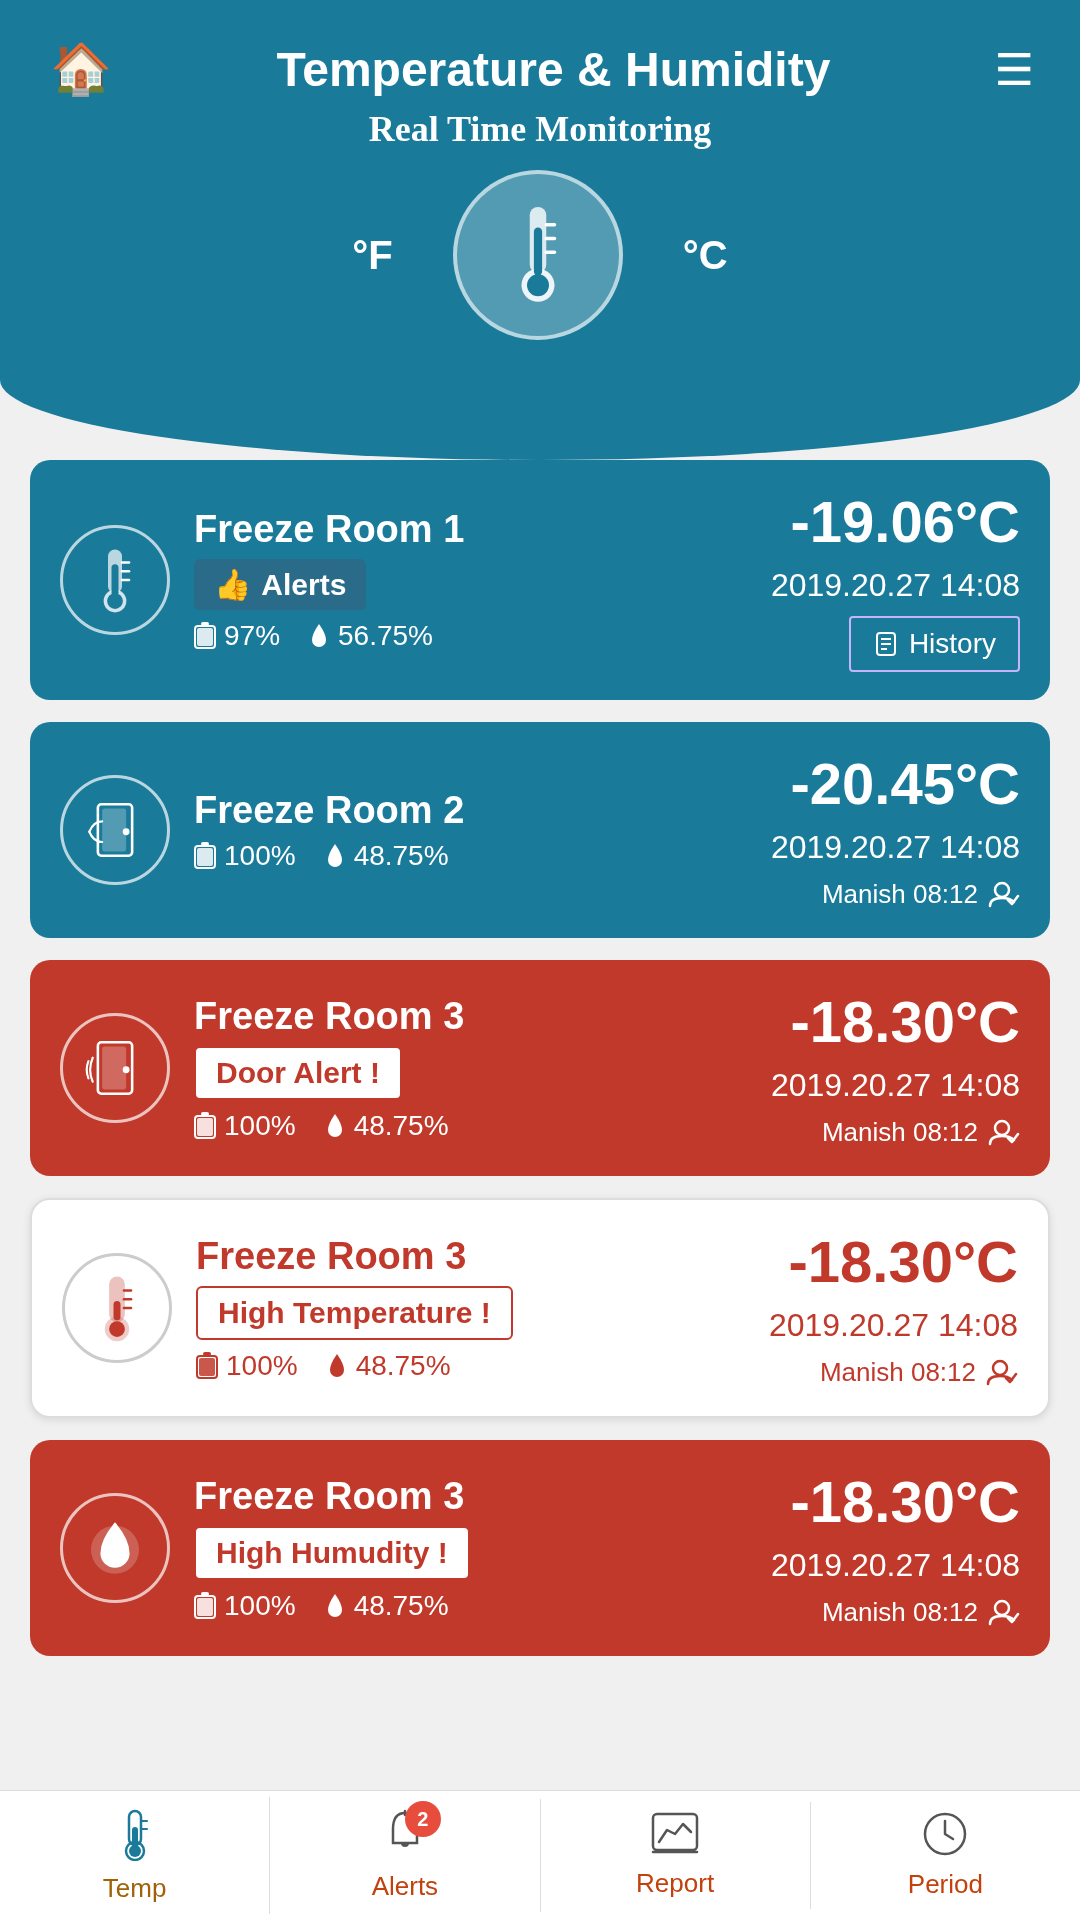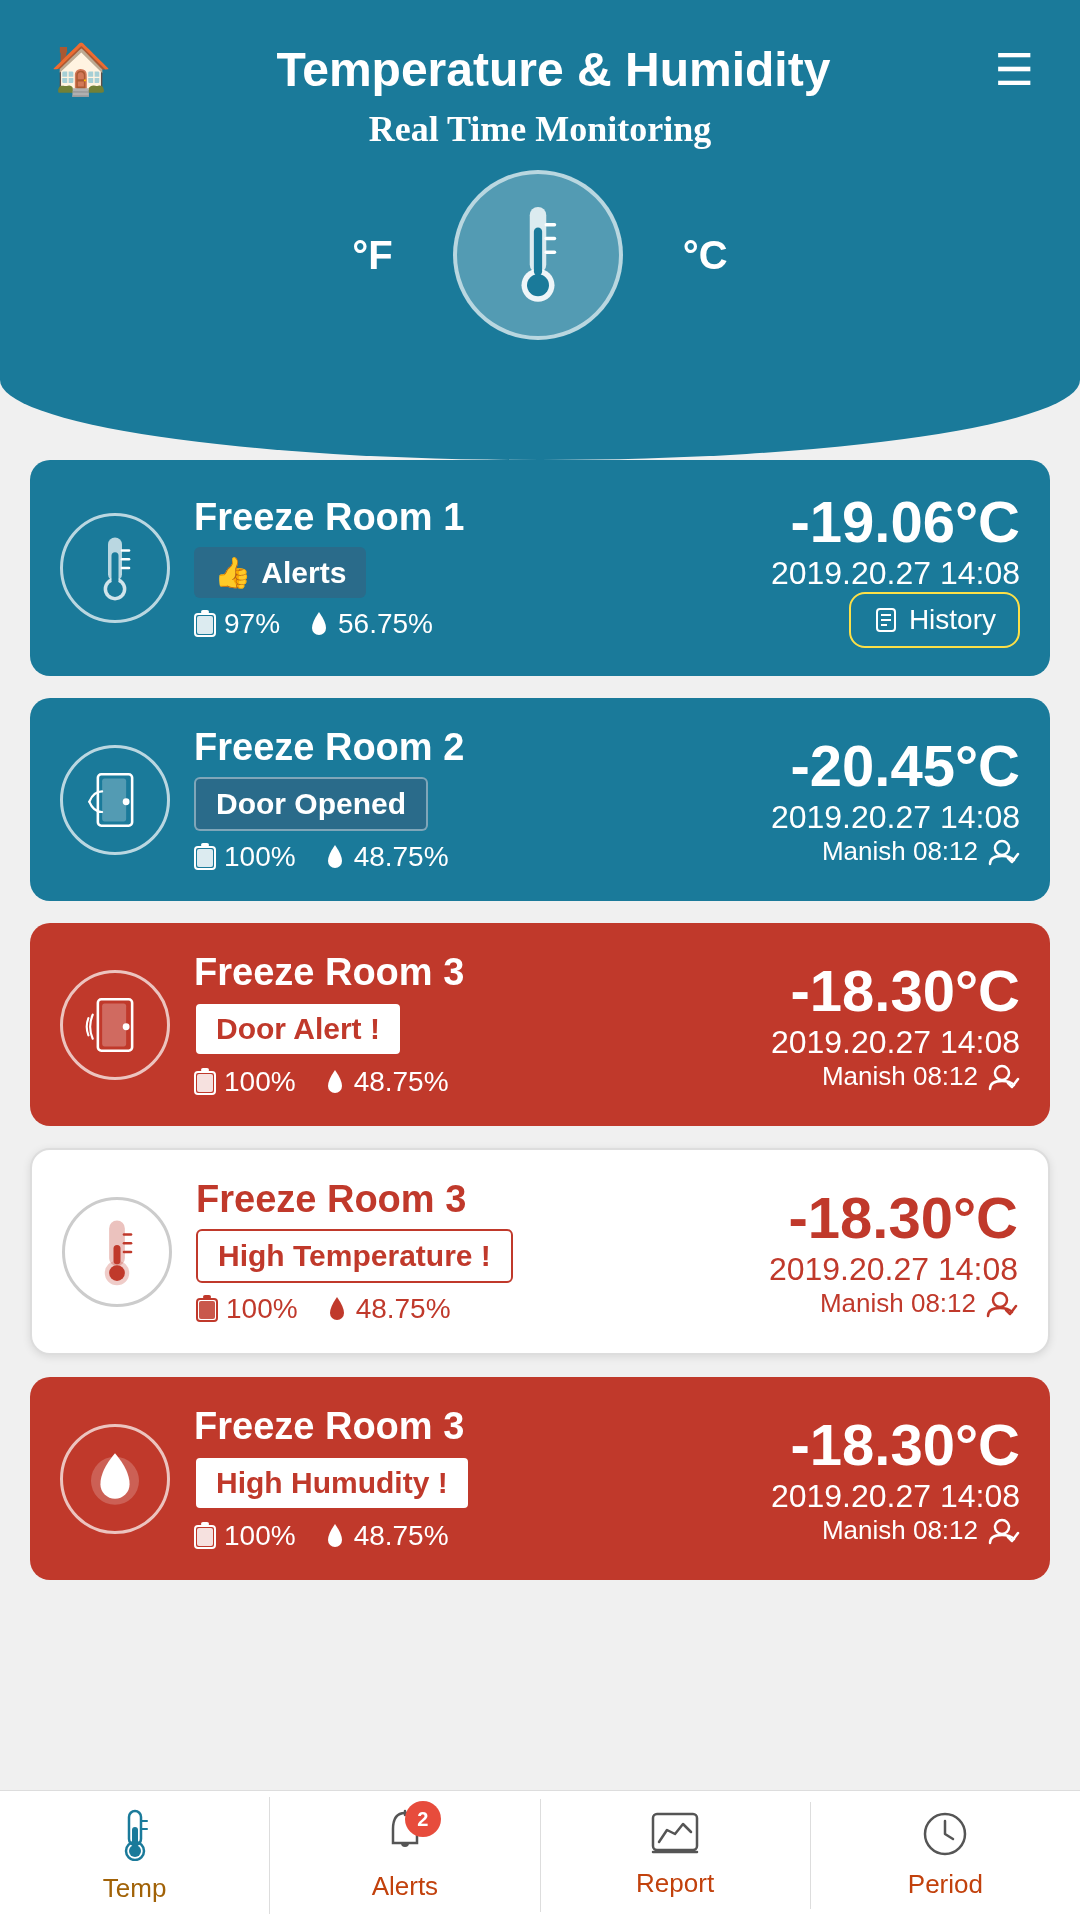--- a/index.html
+++ b/index.html
@@ -140,36 +140,37 @@
       align-items: center;
       font-size: 28px;
     }
     .stat-item { display: flex; align-items: center; gap: 8px; }
 
     
     .card-right {
       display: flex;
       flex-direction: column;
       align-items: flex-end;
+      gap: 12px;
       flex-shrink: 0;
     }
     .card-temp {
       font-size: 58px;
       font-weight: bold;
       white-space: nowrap;
     }
     .card-datetime { font-size: 32px; text-align: left; }
     .card-user { font-size: 26px; display: flex; align-items: center; gap: 10px; }
 
     .history-btn {
-      border: 2px solid #fde047;
+      border: 2px solid #c4b5fd;
       background: transparent;
       color: white;
       padding: 10px 22px;
-      border-radius: 16px;
+      border-radius: 4px;
       font-size: 28px;
       cursor: pointer;
       display: flex;
       align-items: center;
       gap: 10px;
     }
 
     
     .bottom-nav {
       position: fixed;
@@ -303,21 +304,20 @@
           <rect x="15" y="10" width="40" height="60" rx="4" fill="none" stroke="white" stroke-width="3"></rect>
           <rect x="20" y="15" width="28" height="50" rx="3" fill="white" opacity="0.25"></rect>
           <circle cx="48" cy="42" r="4" fill="white"></circle>
 
           <path d="M5 42 Q10 30 20 30" stroke="white" stroke-width="2.5" stroke-linecap="round" fill="none"></path>
           <path d="M5 42 Q10 54 20 54" stroke="white" stroke-width="2.5" stroke-linecap="round" fill="none"></path>
         </svg>
       </div>
       <div class="card-info">
         <div class="card-room-name">Freeze Room 2</div>
-        <div class="status-badge door-teal">Door Opened</div>
         <div class="card-stats">
           <span class="stat-item">
             <svg width="22" height="28" viewBox="0 0 22 28" fill="white">
                 <rect x="7" y="0" width="8" height="4" rx="2"></rect>
                 <rect x="1" y="4" width="20" height="22" rx="3" fill="none" stroke="white" stroke-width="2"></rect>
                 <rect x="3" y="6" width="16" height="18" rx="2" fill="white" opacity="0.85"></rect>
               </svg>
             100%
           </span>
           <span class="stat-item">

